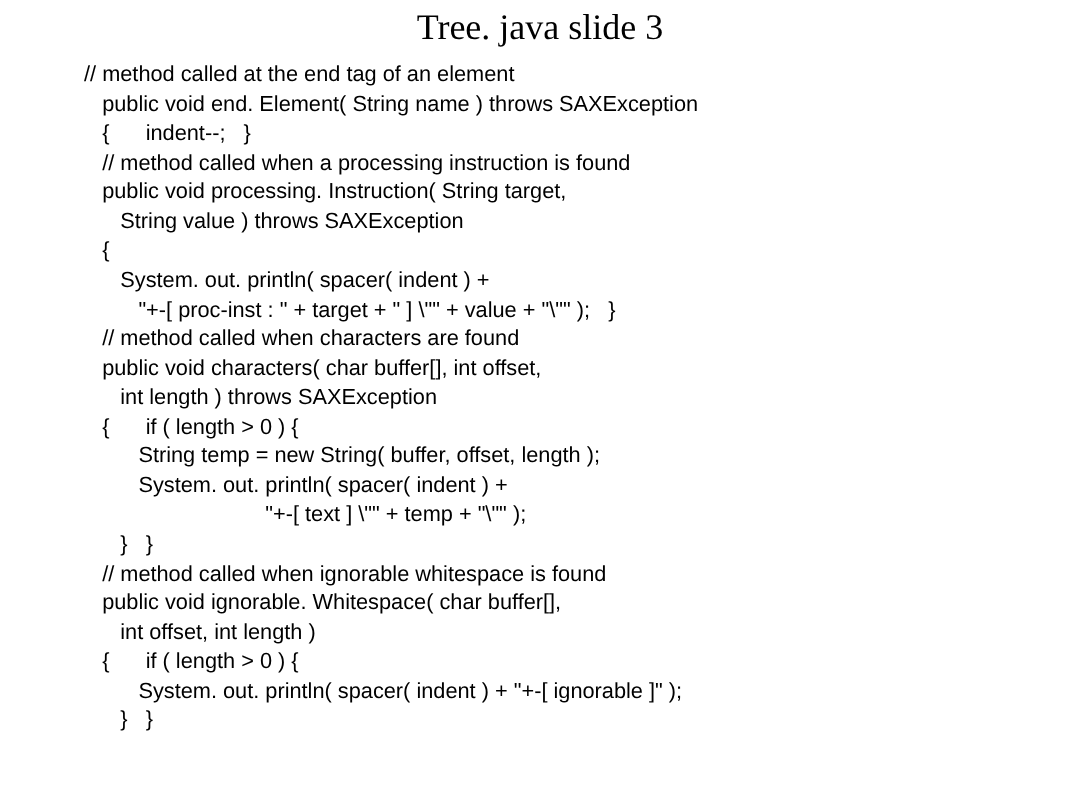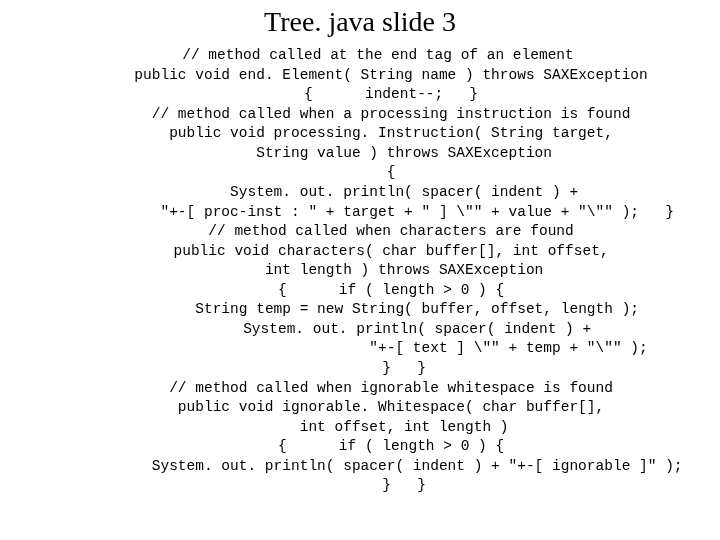--- a/index.html
+++ b/index.html
@@ -10,31 +10,30 @@
     font-family: "Times New Roman", Times, serif;
     background: #fff;
     color: #000;
   }
   .slide {
     padding: 4px 20px 20px 20px;
     box-sizing: border-box;
   }
   .title {
     text-align: center;
-    font-size: 28px;
+    font-size: 24px;
     font-family: "Times New Roman", Times, serif;
     margin: 2px 0 8px 0;
   }
   .code {
-    font-family: Liberation Mono, monospace;
+    font-family: Liberation Sans, sans-serif;
     font-size: 14.5px;
     line-height: 1.35;
     white-space: pre;
     margin-left: 36px;
-    text-align: center;
   }
 </style>
 </head>
 <body>
 
 <div class="slide">
   <div class="title">Tree. java slide 3</div>
   <div class="code">// method called at the end tag of an element
    public void end. Element( String name ) throws SAXException
    {      indent--;   }

